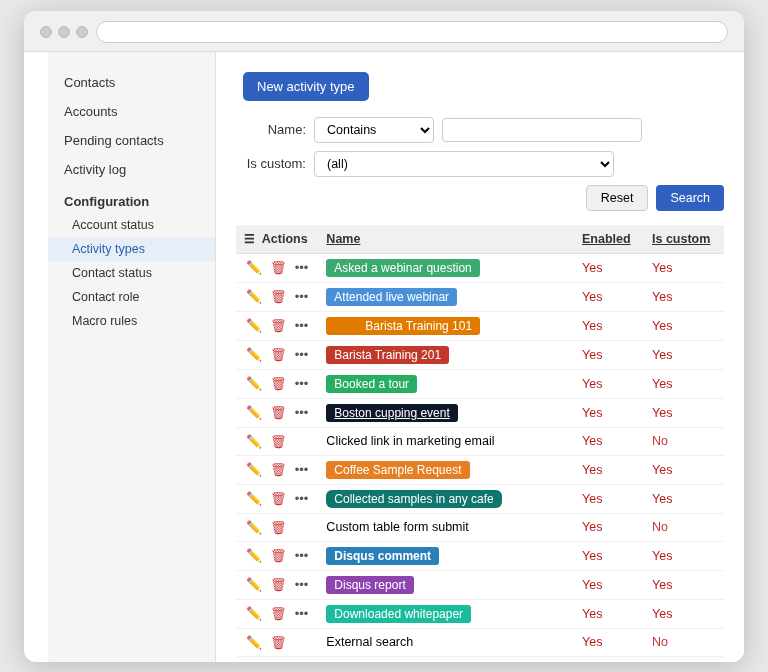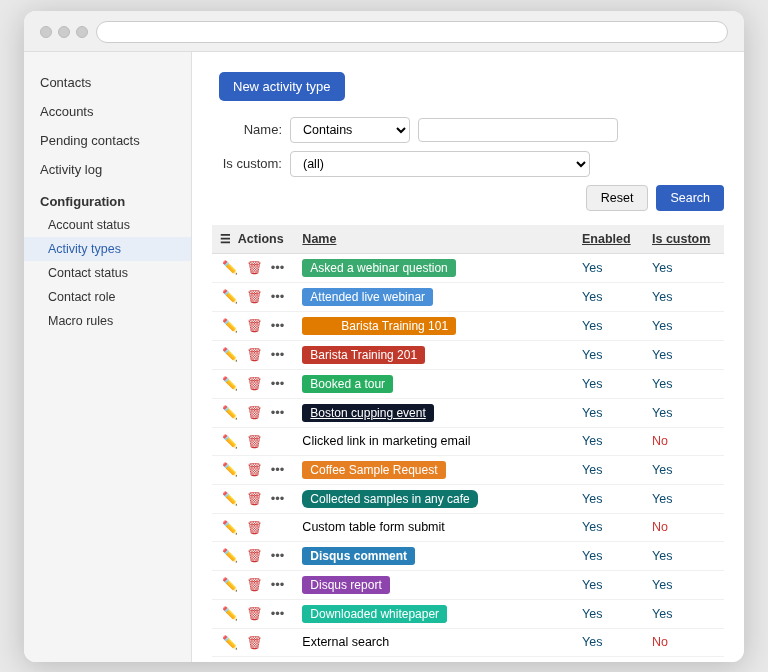--- a/index.html
+++ b/index.html
@@ -45,20 +45,21 @@
       display: flex;
       height: 610px;
     }
     
     .sidebar {
       width: 168px;
       background: #f5f5f5;
       border-right: 1px solid #e0e0e0;
       padding: 16px 0;
       flex-shrink: 0;
+      margin-left: 24px;
     }
     .sidebar-nav-item {
       padding: 7px 16px;
       cursor: pointer;
       color: #333;
       font-size: 13px;
     }
     .sidebar-section-label {
       padding: 10px 16px 4px;
       font-weight: 600;
@@ -184,21 +185,21 @@
     .icon-btn.delete { color: #cc3333; }
     .icon-btn.more { color: #555; }
     .badge {
       display: inline-block;
       padding: 2px 8px;
       border-radius: 3px;
       font-size: 12px;
       color: #fff;
       font-weight: 500;
     }
-    .yes-text { color: #0c4a6e; font-weight: 500; }
+    .yes-text { color: #b91c1c; font-weight: 500; }
     .no-text { color: #cc3333; font-weight: 500; }
     .col-actions { width: 80px; }
     .col-name { min-width: 220px; }
     .col-enabled { width: 70px; }
     .col-custom { width: 80px; }
   </style>
 </head>
 <body>
 
 <div class="browser-window">

